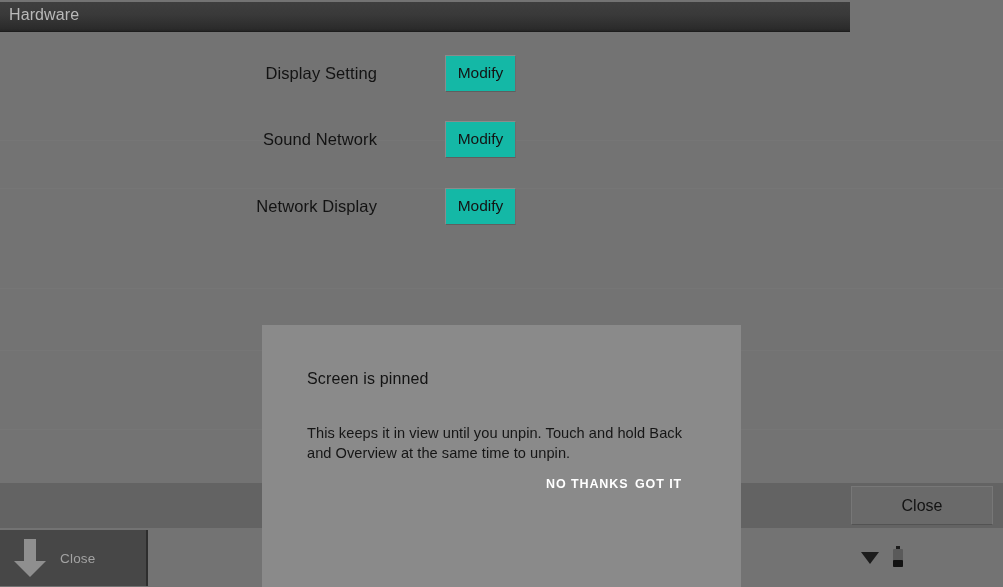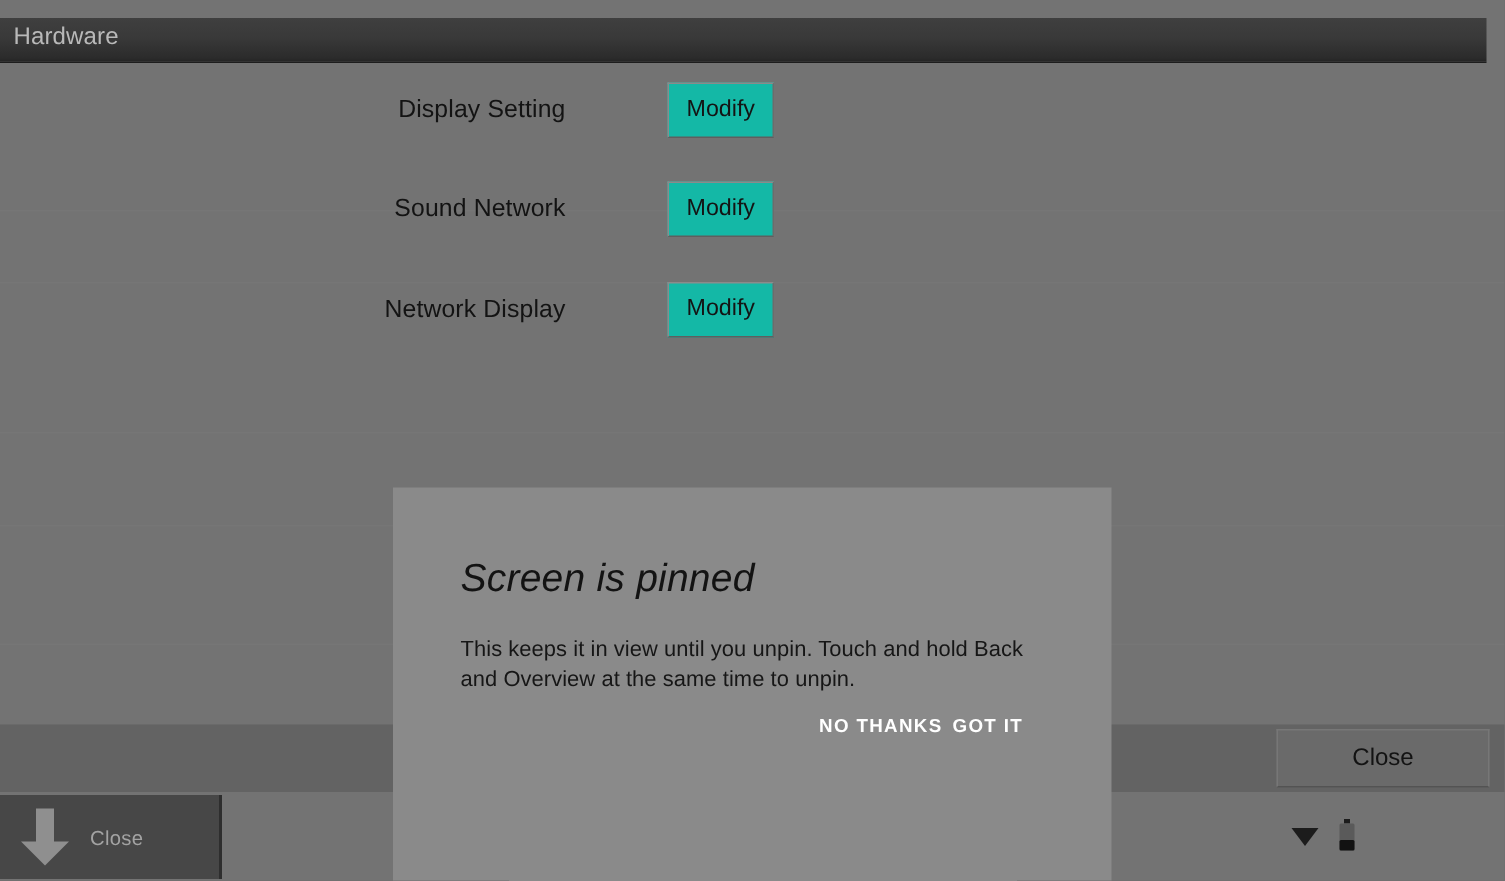--- a/index.html
+++ b/index.html
@@ -19,22 +19,22 @@
   
   #screen {
     position: absolute;
     inset: 0;
     background: #737373;
   }
 
   
   #titlebar {
     position: absolute;
-    left: 0; top: 12px;
-    width: 991px;
+    left: 0; top: 2px;
+    width: 850px;
     height: 30px;
     background: linear-gradient(to bottom, #3f3f3f 0%, #393939 45%, #2b2b2b 92%, #242424 100%);
     border-bottom: 1px solid #1d1d1d;
     box-sizing: border-box;
   }
   #titlebar-text {
     position: absolute;
     left: 9px;
     top: 4px;
     font-size: 16px;
@@ -166,25 +166,24 @@
     top: 325px;
     width: 479px;
     height: 262px;
     background: #8a8a8a;
     box-sizing: border-box;
   }
   #pin-title {
     position: absolute;
     left: 45px;
     top: 45px;
-    font-size: 26px;
+    font-size: 16px;
     color: #131313;
     letter-spacing: 0.15px;
     white-space: nowrap;
-    font-style: italic;
   }
   #pin-body {
     position: absolute;
     left: 45px;
     top: 98px;
     width: 400px;
     font-size: 14.6px;
     line-height: 20px;
     color: #161616;
     letter-spacing: 0.05px;

